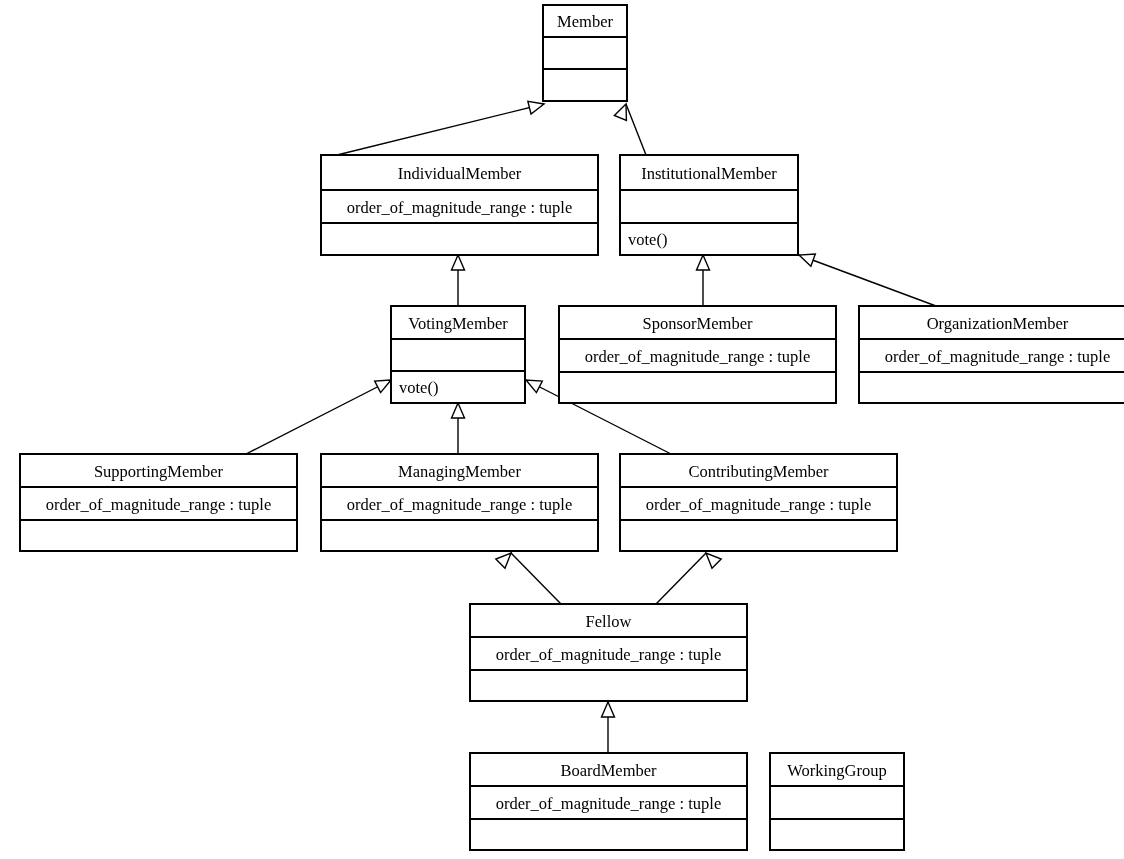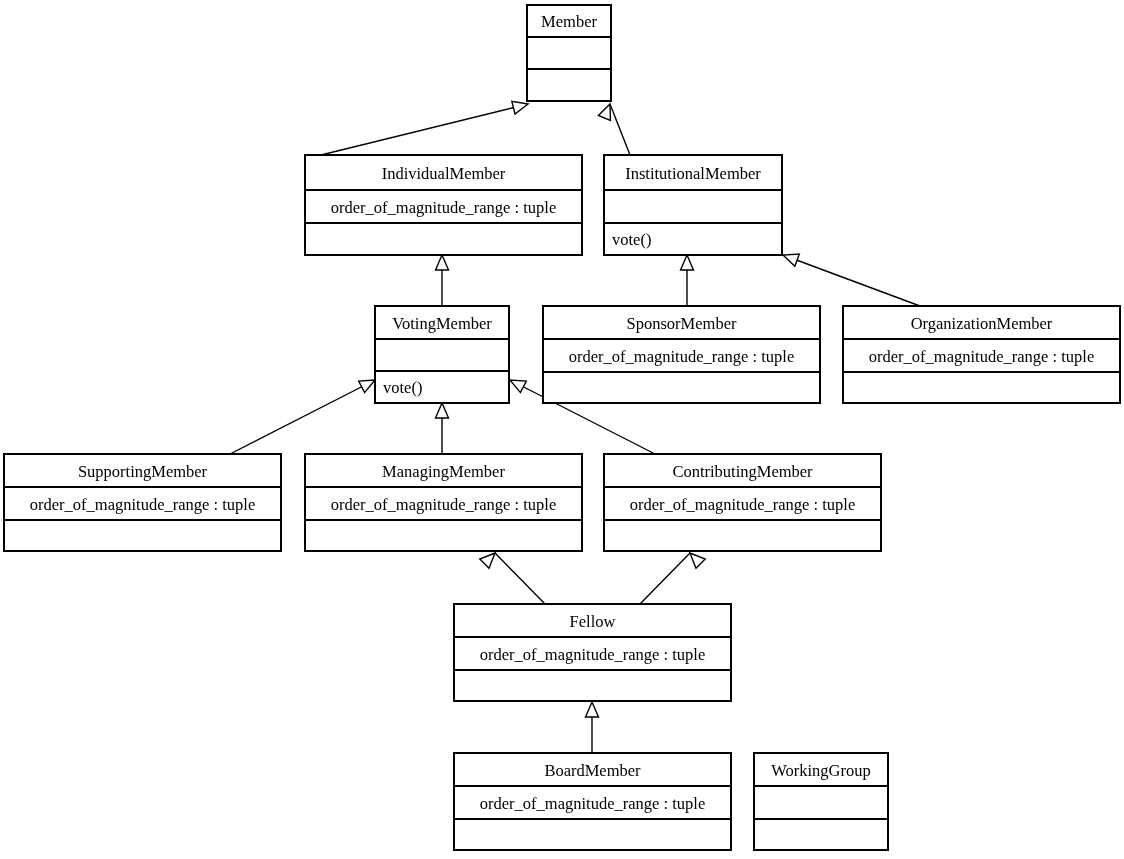--- a/index.html
+++ b/index.html
@@ -12,20 +12,21 @@
     width: 1124px;
     height: 859px;
     font-family: "Liberation Serif", "DejaVu Serif", serif;
     overflow: hidden;
   }
   #diagram-root {
     position: relative;
     width: 904px;
     height: 859px;
     background: #ffffff;
+    margin-left: 16px;
   }
   svg.uml-canvas {
     display: block;
     width: 1124px;
     height: 859px;
   }
   .cls-box rect {
     fill: #ffffff;
     stroke: #000000;
     stroke-width: 1.4;

